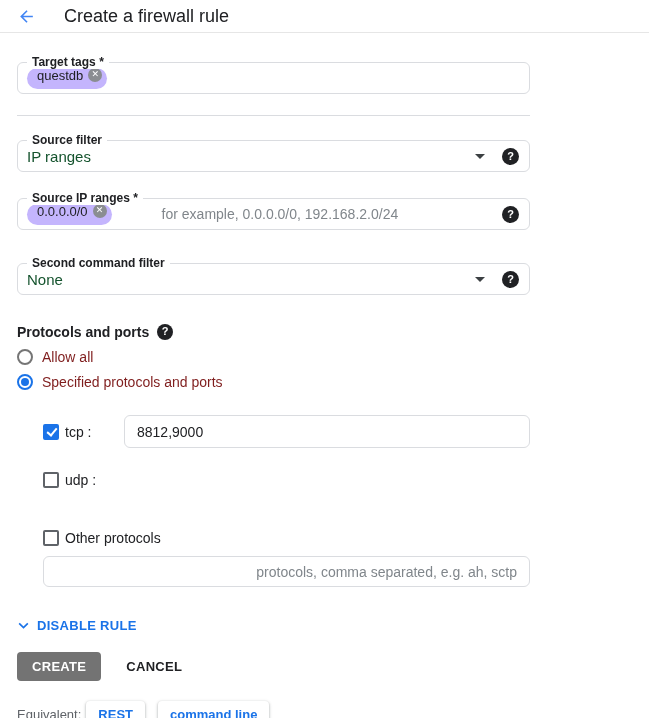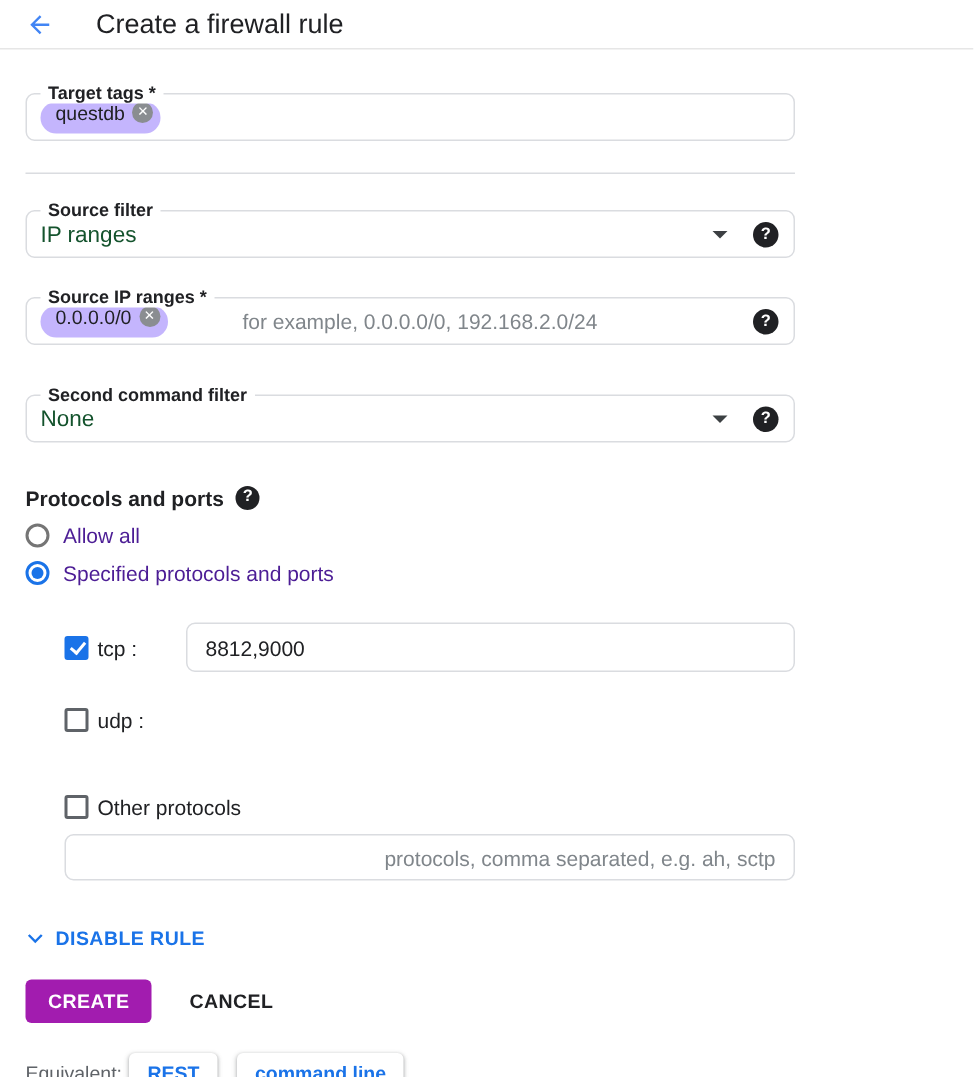--- a/index.html
+++ b/index.html
@@ -105,21 +105,21 @@
   .radio-row.second { margin-top: 5px; }
   .radio {
     width: 16px; height: 16px; border-radius: 50%;
     border: 2px solid #757575; position: relative; flex: none;
   }
   .radio.selected { border-color: #1a73e8; }
   .radio.selected::after {
     content: ""; position: absolute; left: 2px; top: 2px;
     width: 8px; height: 8px; border-radius: 50%; background: #1a73e8;
   }
-  .radio-label { margin-left: 9px; font-size: 14px; color: #4c1d95; }
+  .radio-label { margin-left: 9px; font-size: 14px; color: #7f1d1d; }
 
   .proto-row { display: flex; align-items: center; margin-left: 26px; }
   .proto-row.tcp { margin-top: 23px; height: 33px; }
   .proto-row.udp { margin-top: 15px; height: 33px; }
   .proto-row.other { margin-top: 34px; height: 16px; }
 
   .checkbox {
     width: 16px; height: 16px; border-radius: 2px;
     border: 2px solid #5f6368; position: relative; flex: none; cursor: pointer;
     background: #fff;
@@ -149,21 +149,21 @@
   .disable-rule {
     margin-top: 30px; height: 17px;
     display: inline-flex; align-items: center;
     color: #1a73e8; font-size: 13px; font-weight: 700;
     letter-spacing: 0.3px; cursor: pointer;
   }
   .disable-rule svg { margin-right: 7px; }
 
   .buttons-row { margin-top: 16px; display: flex; align-items: center; }
   .create-btn {
-    background: #a21caf; color: #fff;
+    background: #737373; color: #fff;
     border: none; border-radius: 4px;
     height: 29px; padding: 0 15px;
     font-size: 13px; font-weight: 700; letter-spacing: 0.3px;
     font-family: inherit; cursor: pointer;
   }
   .cancel-btn {
     background: none; border: none;
     margin-left: 25px;
     color: #202124; font-size: 13px; font-weight: 700; letter-spacing: 0.3px;
     font-family: inherit; cursor: pointer;

